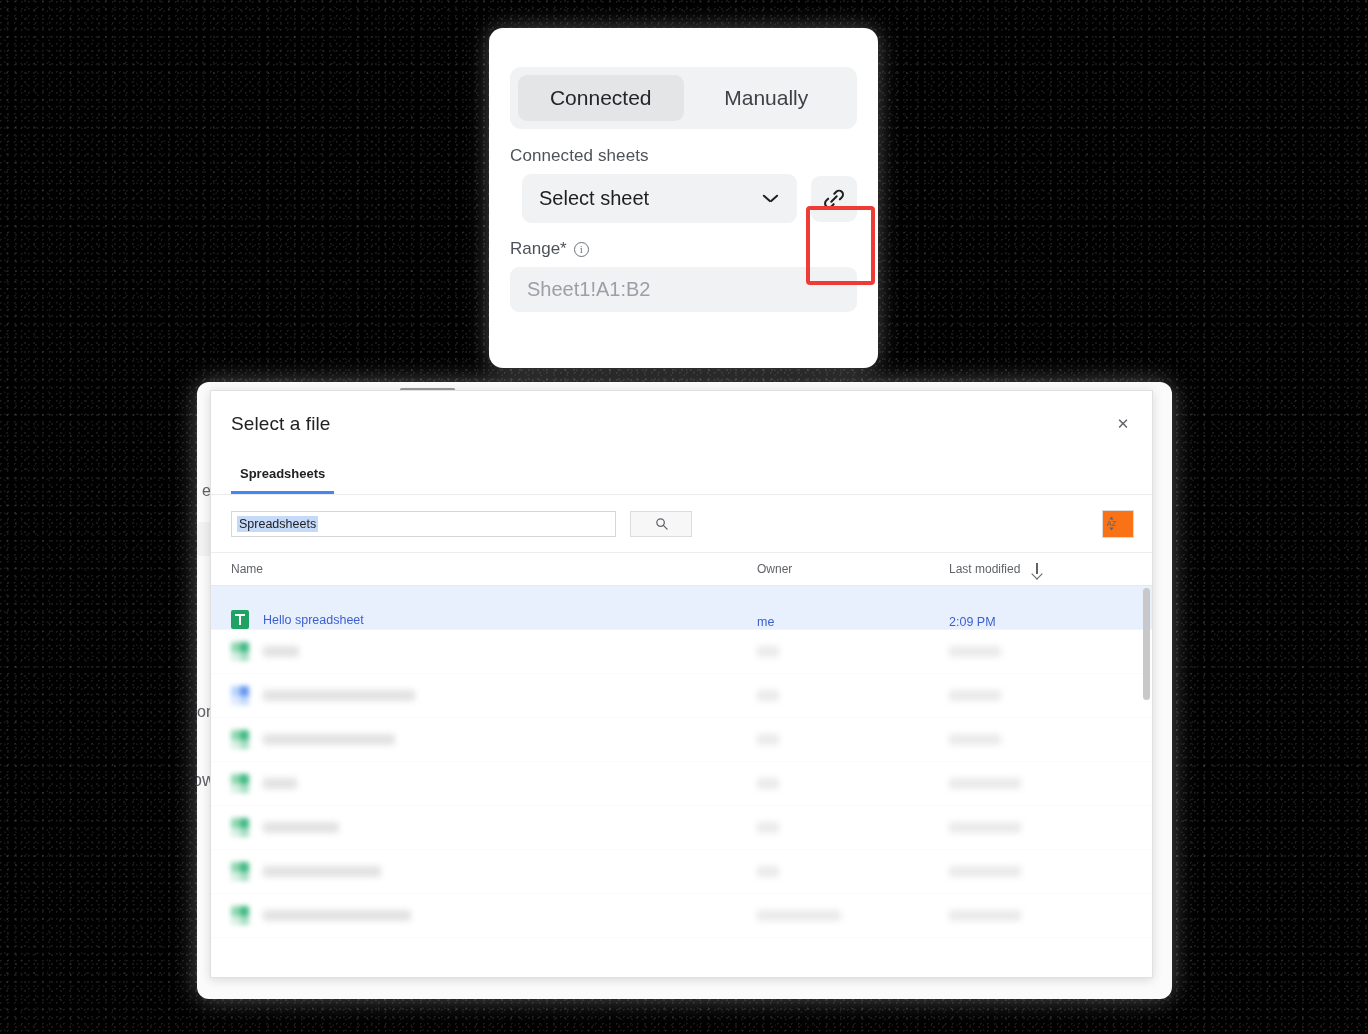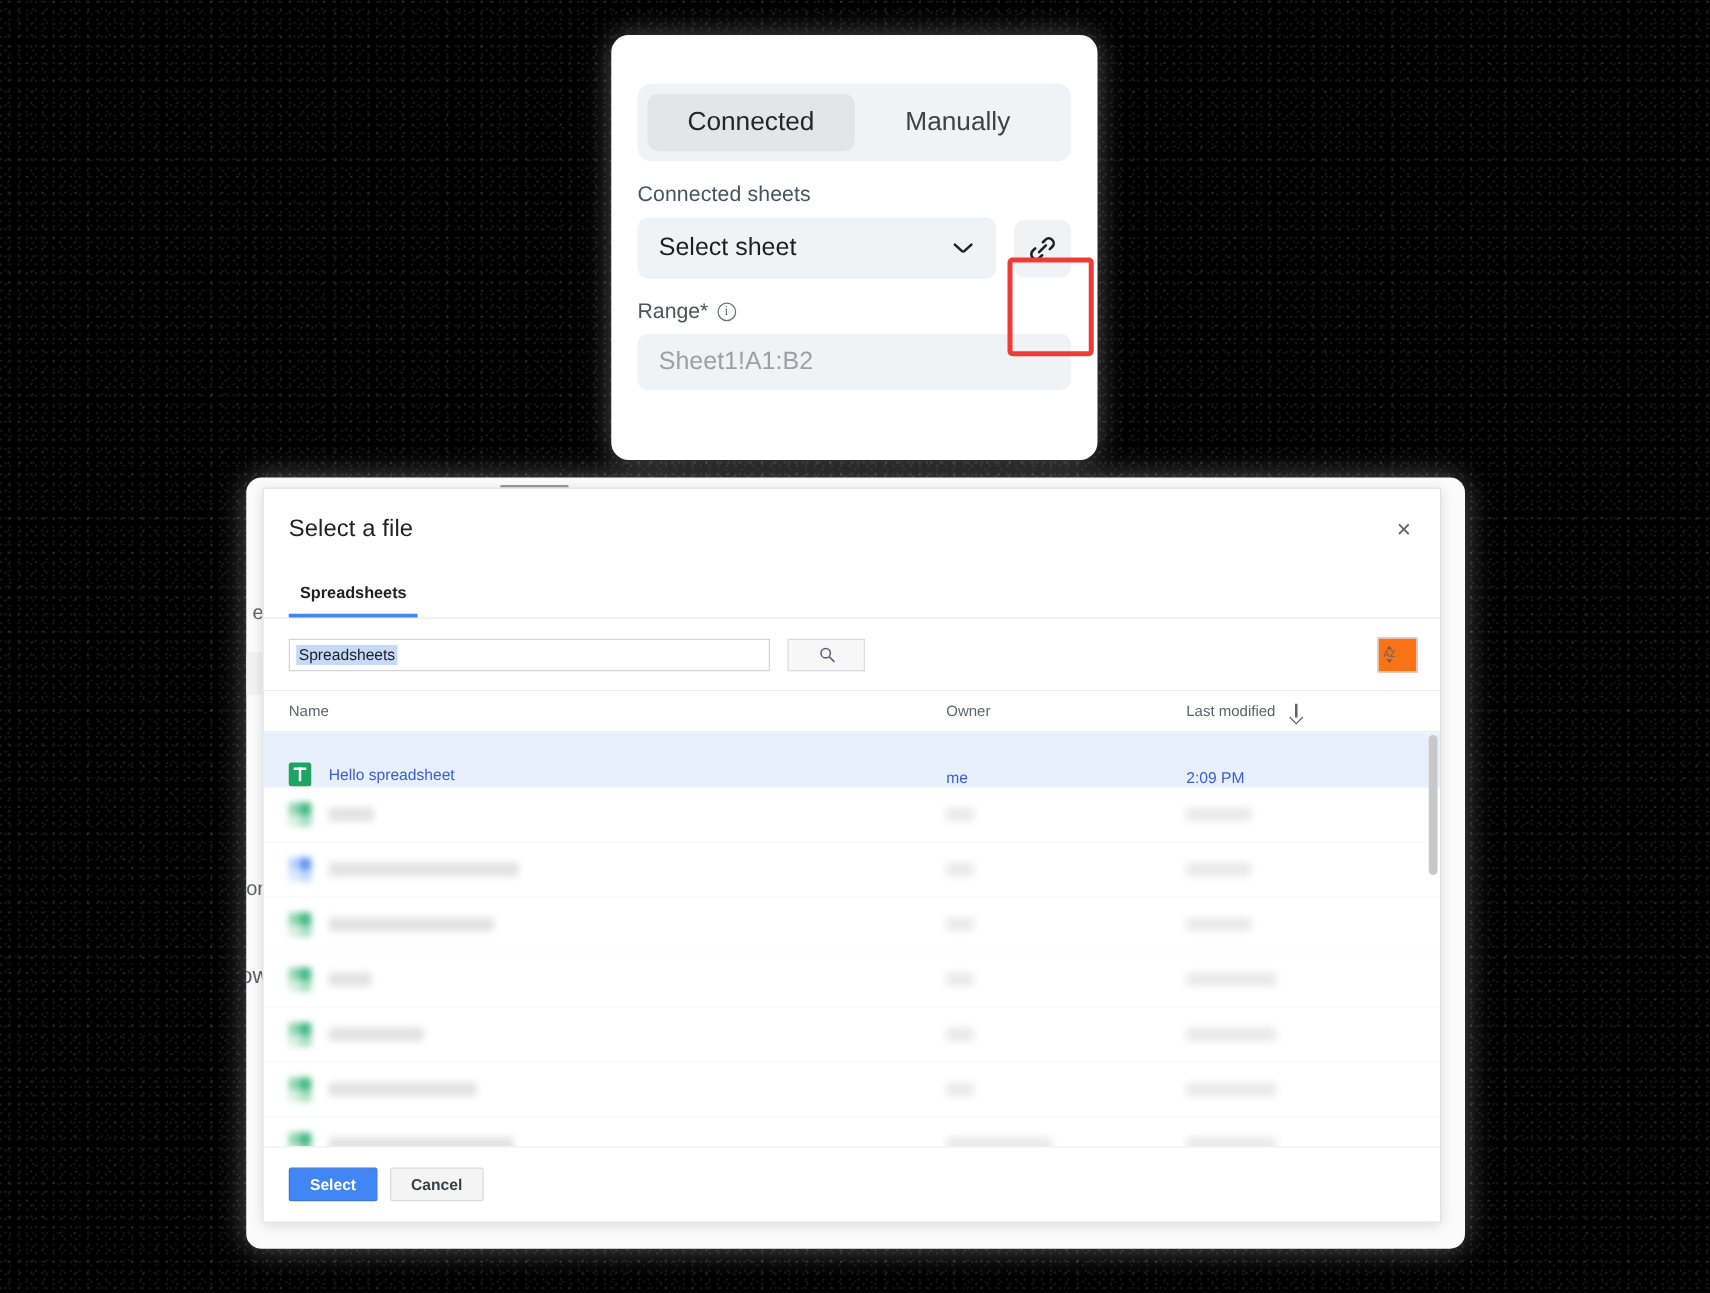--- a/index.html
+++ b/index.html
@@ -68,21 +68,21 @@
     font-size: 21px; color: #3d4247;
     border-radius: 9px;
     cursor: pointer;
   }
   .seg.active { background: #e4e5e6; color: #232629; }
 
   .field-label {
     margin-top: 17px;
     font-size: 17px; color: #4d5359; letter-spacing: .1px;
   }
-  .sheet-row { margin-top: 8px; display: flex; align-items: center; }
+  .sheet-row { margin-top: 8px; display: flex; align-items: center; margin-left: 12px; }
   .sheet-select {
     flex: 1;
     height: 49px; background: #f1f2f3; border-radius: 9px;
     display: flex; align-items: center; justify-content: space-between;
     padding: 0 17px;
     cursor: pointer;
   }
   .sheet-select .label { font-size: 20px; color: #1f1f1f; }
   .link-btn {
     width: 46px; height: 46px; margin-left: 14px;
@@ -494,22 +494,14 @@
         <div class="c-mod">
           <span class="txt-blur light" style="width:72px;display:block"></span>
         </div>
       </div>
 
       <div class="scrollbar">
         <div class="scroll-thumb"></div>
       </div>
     </div>
 
-    <div class="dlg-foot">
-      <div class="btn primary">
-        <span>Select</span>
-      </div>
-      <div class="btn ghost">
-        <span>Cancel</span>
-      </div>
-    </div>
   </div>
 </div>
 
 </body></html>

